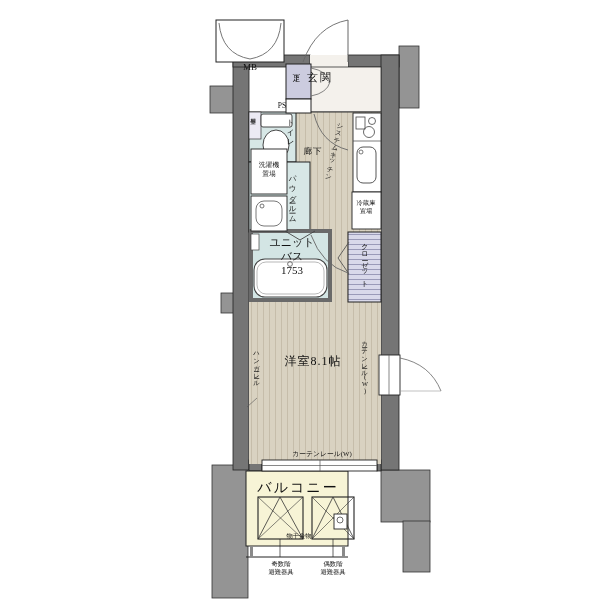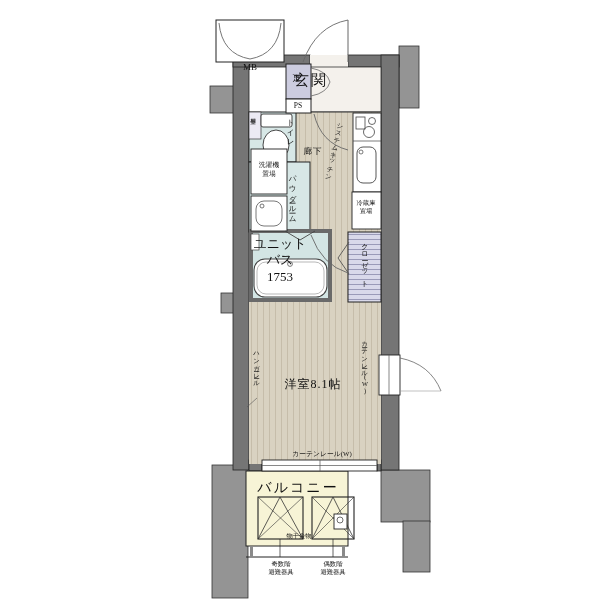--- a/index.html
+++ b/index.html
@@ -154,39 +154,39 @@
     </g>
 
     <g>
       <line x1="280" y1="539" x2="280" y2="557" stroke="#222" stroke-width="0.7"></line>
       <line x1="333" y1="539" x2="333" y2="557" stroke="#222" stroke-width="0.7"></line>
       <line x1="257" y1="398" x2="247" y2="407" stroke="#555" stroke-width="0.6"></line>
     </g>
   </svg>
 
   <div class="lbl c serif" style="left:250px;top:62px;font-size:9px;">MB</div>
-  <div class="lbl c serif" style="left:311px;top:71px;font-size:15px;letter-spacing:2px;">玄関</div>
+  <div class="lbl c serif" style="left:320px;top:71px;font-size:11px;letter-spacing:2px;">玄関</div>
   <div class="lbl v serif" style="left:292px;top:68px;font-size:7.5px;">下足</div>
-  <div class="lbl c serif" style="left:298px;top:101px;font-size:7.5px;">PS</div>
+  <div class="lbl c serif" style="left:282px;top:101px;font-size:7.5px;">PS</div>
 
   <div class="lbl v serif" style="left:286px;top:114px;font-size:7.5px;">トイレ</div>
   <div class="lbl v serif" style="left:250px;top:114px;font-size:5.5px;letter-spacing:0;">上吊棚</div>
   <div class="lbl c serif" style="left:313px;top:146px;font-size:8.5px;letter-spacing:1px;">廊下</div>
   <div class="lbl v serif" style="left:338px;top:118px;font-size:6.5px;letter-spacing:0;transform:rotate(13deg);transform-origin:top left;">システムキッチン</div>
 
   <div class="lbl c serif" style="left:269px;top:161px;font-size:6.8px;line-height:1.3;"><span>洗濯機</span><br><span>置場</span></div>
   <div class="lbl v serif" style="left:288px;top:170px;font-size:7.5px;height:44px;">パウダールーム</div>
 
-  <div class="lbl c serif" style="left:280px;top:236px;font-size:13px;line-height:1.25;"><span>ユニット</span><br><span>バス</span><br><span>1753</span></div>
+  <div class="lbl c serif" style="left:292px;top:236px;font-size:11px;line-height:1.25;"><span>ユニット</span><br><span>バス</span><br><span>1753</span></div>
 
   <div class="lbl c serif" style="left:366px;top:199px;font-size:6.3px;line-height:1.3;"><span>冷蔵庫</span><br><span>置場</span></div>
 
   <div class="lbl v serif" style="left:360px;top:238px;font-size:7px;">クローゼット</div>
 
-  <div class="lbl c serif" style="left:313px;top:377px;font-size:12px;letter-spacing:1px;">洋室8.1帖</div>
+  <div class="lbl c serif" style="left:313px;top:354px;font-size:12px;letter-spacing:1px;">洋室8.1帖</div>
   <div class="lbl v serif" style="left:253px;top:347px;font-size:6.3px;letter-spacing:0;">ハンガーレール</div>
   <div class="lbl v serif" style="left:361px;top:337px;font-size:6.3px;letter-spacing:0;">カーテンレール(W)</div>
   <div class="lbl c serif" style="left:322px;top:450px;font-size:6.8px;">カーテンレール(W)</div>
 
   <div class="lbl c serif" style="left:298px;top:480px;font-size:14px;letter-spacing:2px;">バルコニー</div>
   <div class="lbl c serif" style="left:299px;top:532px;font-size:6.3px;">物干金物</div>
 
   <div class="lbl c serif" style="left:281px;top:560px;font-size:6.3px;line-height:1.3;"><span>奇数階</span><br><span>避難器具</span></div>
   <div class="lbl c serif" style="left:333px;top:560px;font-size:6.3px;line-height:1.3;"><span>偶数階</span><br><span>避難器具</span></div>
 

